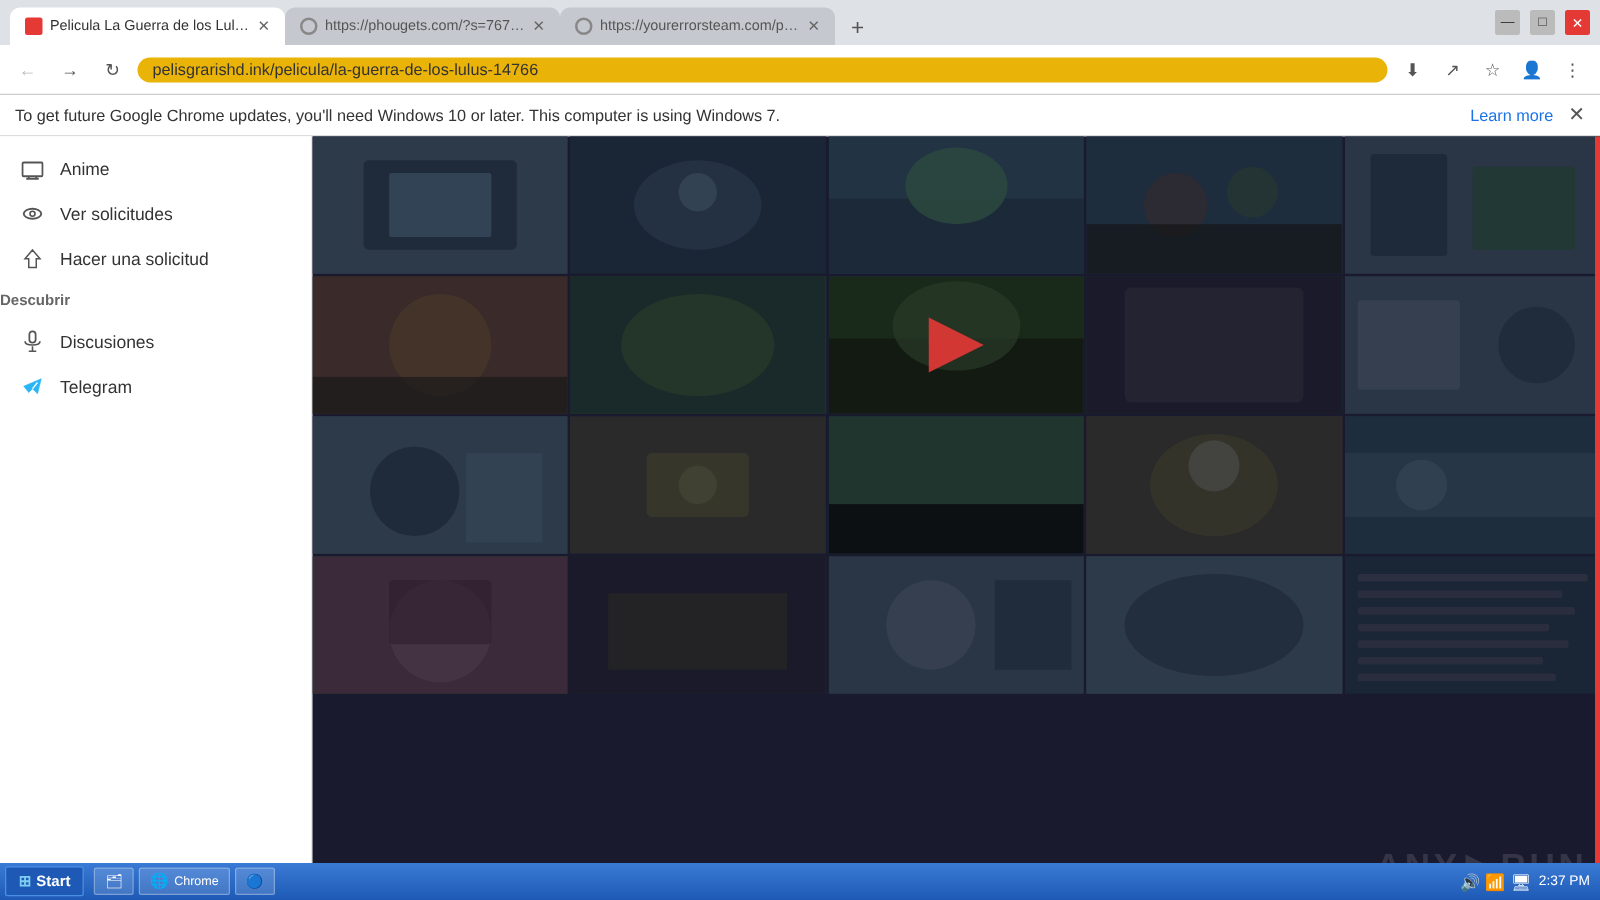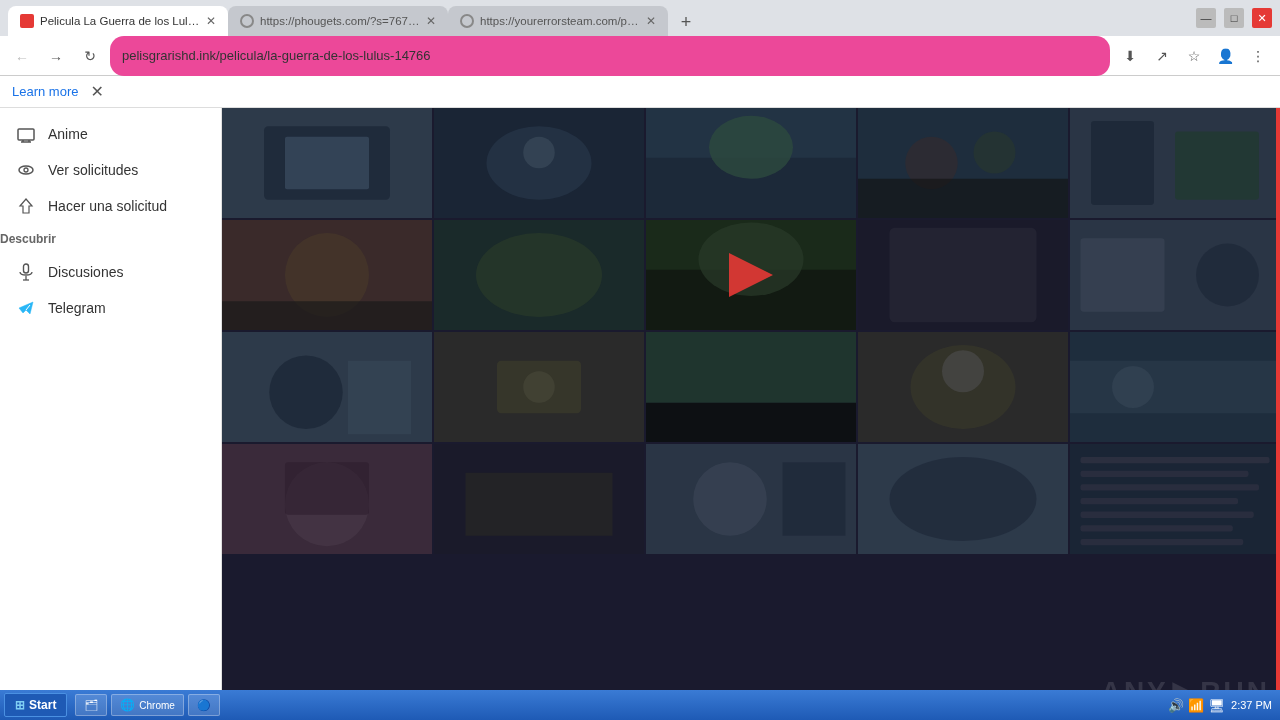--- a/index.html
+++ b/index.html
@@ -111,23 +111,23 @@
       height: 28px;
       display: flex; align-items: center; justify-content: center;
       border-radius: 50%;
       cursor: pointer;
       font-size: 14px;
       color: #555;
     }
     .nav-btn.disabled { color: #bbb; cursor: default; }
     .url-bar {
       flex: 1;
-      height: 40px;
+      height: 20px;
       border: none;
-      background: #ec4899;
+      background: #eab308;
       border-radius: 14px;
       padding: 0 12px;
       font-size: 13px;
       color: #333;
       outline: none;
     }
     .address-icons {
       display: flex;
       gap: 4px;
       align-items: center;
@@ -172,21 +172,21 @@
 
     
     .main-layout {
       display: flex;
       height: calc(720px - 36px - 40px - 34px);
       overflow: hidden;
     }
 
     
     .sidebar {
-      width: 222px;
+      width: 250px;
       background: #fff;
       border-right: 1px solid #e0e0e0;
       flex-shrink: 0;
       padding: 8px 0;
       overflow-y: auto;
     }
     .sidebar-item {
       display: flex;
       align-items: center;
       padding: 8px 16px;
@@ -394,20 +394,21 @@
     <div class="address-icons">
       <div class="addr-icon">⬇</div>
       <div class="addr-icon">↗</div>
       <div class="addr-icon">☆</div>
       <div class="addr-icon">👤</div>
       <div class="addr-icon">⋮</div>
     </div>
   </div>
 
   <div class="notification-bar">
+    <span>To get future Google Chrome updates, you'll need Windows 10 or later. This computer is using Windows 7.</span>
     <div class="notif-right">
       <a class="learn-more">Learn more</a>
       <span class="notif-close">✕</span>
     </div>
   </div>
 </div>
 
 <div class="main-layout">
 
   <div class="sidebar">

